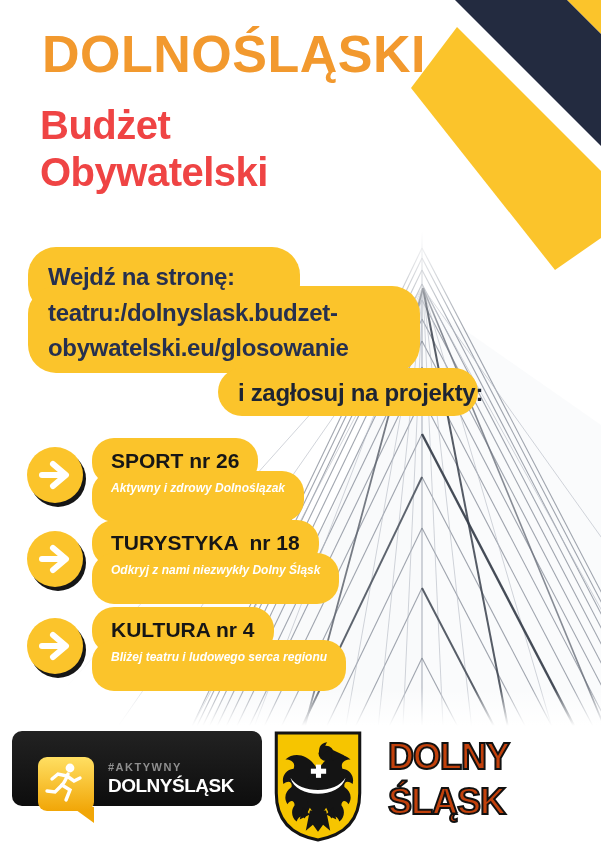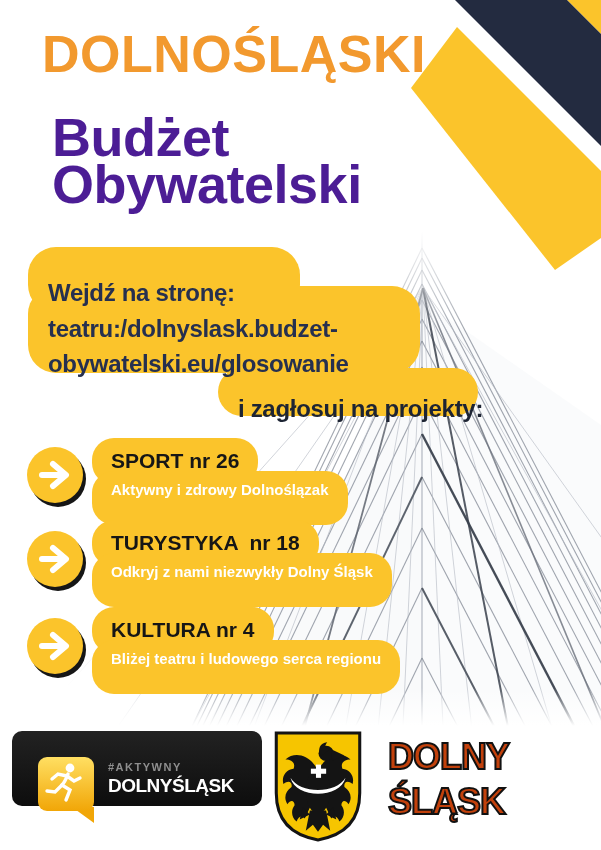--- a/index.html
+++ b/index.html
@@ -19,31 +19,31 @@
   .fade-bottom{ left:0; top:688px; width:601px; height:42px;
                 background:linear-gradient(to top,#ffffff 10%,rgba(255,255,255,0)); }
   
   .corner { position:absolute; left:0; top:0; z-index:3; }
   
   .kicker {
     position:absolute; z-index:4; left:42px; top:24px;
     font-size:52px; font-weight:800; letter-spacing:0.5px; color:#F2992E;
   }
   .title {
-    position:absolute; z-index:4; left:40px; top:102px; margin:12px;
-    font-size:54px; font-weight:800; line-height:47px; letter-spacing:-0.5px; color:#4c1d95;
+    position:absolute; z-index:4; left:40px; top:102px; margin:0;
+    font-size:40px; font-weight:800; line-height:47px; letter-spacing:-0.5px; color:#ef4444;
   }
   
   .pill-bg { position:absolute; z-index:4; background:#FBC42B; }
   .pill-a { left:28px; top:247px; width:272px; height:66px; border-radius:28px; }
   .pill-b { left:28px; top:286px; width:392px; height:87px; border-radius:28px; }
   .pill-c { left:218px; top:368px; width:260px; height:48px; border-radius:24px; }
   .cta-text {
     position:absolute; z-index:5; color:#26304F;
-    font-size:24px; font-weight:700; letter-spacing:-0.3px; white-space:pre;margin-top:16px;
+    font-size:24px; font-weight:700; letter-spacing:-0.3px; white-space:pre;
   }
   .cta-intro { left:48px; top:263px; }
   .cta-url1  { left:48px; top:299px; }
   .cta-url2  { left:48px; top:334px; }
   .cta-vote  { left:218px; top:379px; width:285px; text-align:center; color:#1d2433; }
   
   .project-item { position:absolute; z-index:4; left:27px; display:flex; align-items:flex-start; }
   .arrow-badge {
     width:56px; height:56px; border-radius:50%; background:#FBC42B; flex:0 0 56px;
     box-shadow:3px 4px 0 0 #161616; margin-right:9px;
@@ -54,22 +54,22 @@
   .item-3 { top:607px; } .item-3 .arrow-badge { margin-top:11px; }
   .pill-col { display:flex; flex-direction:column; align-items:flex-start; }
   .pill {
     background:#FBC42B; border-radius:22px; white-space:pre; display:inline-block;
   }
   .pill.p-title {
     padding:11px 19px 12px 19px; font-size:21px; font-weight:800; color:#161616;
     position:relative;
   }
   .pill.p-desc {
-    margin-top:-14px; padding:10px 19px 27px 19px; font-size:15px; font-weight:700;
-    color:#ffffff; position:relative;
+    margin-top:-14px; padding:10px 19px 27px 19px; font-size:12px; font-weight:700;
+    color:#ffffff; position:relative;font-style:italic;
   }
   
   .footer { position:absolute; z-index:6; left:0; top:728px; width:601px; height:122px; background:#ffffff; }
   .aktywny-logo {
     position:absolute; left:12px; top:3px; width:250px; height:75px; border-radius:10px;
     background:linear-gradient(#222222,#0d0d0d);
   }
   .bubble { position:absolute; left:24px; top:24px; }
   .aktywny-text { position:absolute; left:96px; top:30px; }
   .hashtag { font-size:11px; font-weight:700; letter-spacing:1.5px; color:#8f8f8f; }

